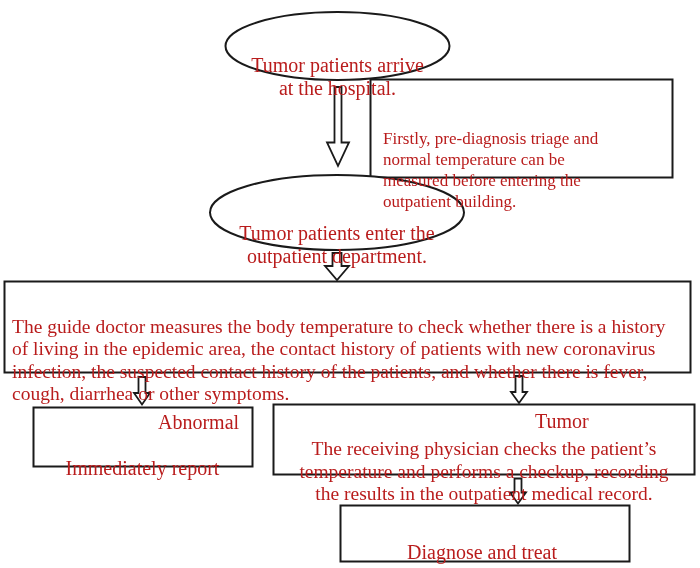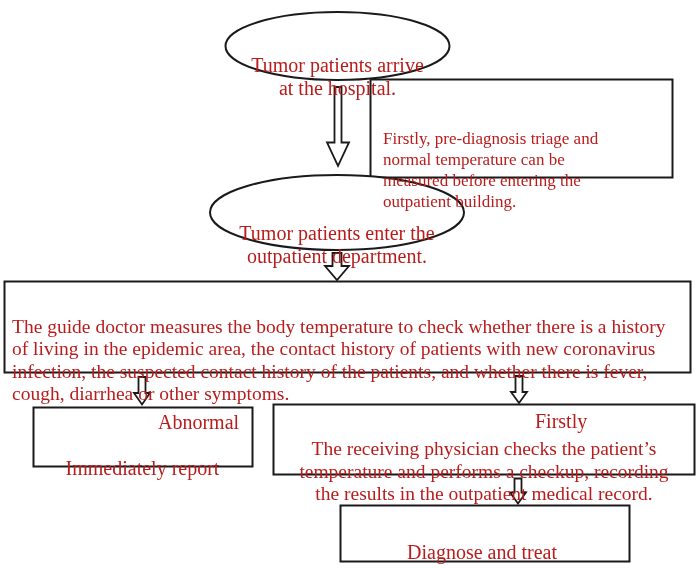--- a/index.html
+++ b/index.html
@@ -66,21 +66,21 @@
   <div class="txt" style="left:12px; top:284px; width:678px; font-size:19.5px; line-height:22.4px;">The guide doctor measures the body temperature to check whether there is a history
 of living in the epidemic area, the contact history of patients with new coronavirus
 infection, the suspected contact history of the patients, and whether there is fever,
 cough, diarrhea or other symptoms.</div>
 
   <div class="txt center" style="left:212px; top:190px; width:250px; font-size:20px; line-height:23px;">Tumor patients enter the
 outpatient department.</div>
 
   <div class="txt" style="left:158px; top:379px; font-size:20px;text-align:right;">Abnormal</div>
 
-  <div class="txt" style="left:535px; top:378px; font-size:20px;">Firstly</div>
+  <div class="txt" style="left:535px; top:378px; font-size:20px;">Tumor</div>
 
   <div class="txt flex-center" style="left:33px; top:407px; width:219px; height:59px; font-size:20px;">Immediately report</div>
 
   <div class="txt center" style="left:274px; top:406px; width:420px; font-size:19.5px; line-height:22.6px;">The receiving physician checks the patient’s
 temperature and performs a checkup, recording
 the results in the outpatient medical record.</div>
 
   <div class="txt center" style="left:338px; top:508px; width:288px; font-size:20px; line-height:25px;">Diagnose and treat
 patients, and restrict occupants</div>
 

